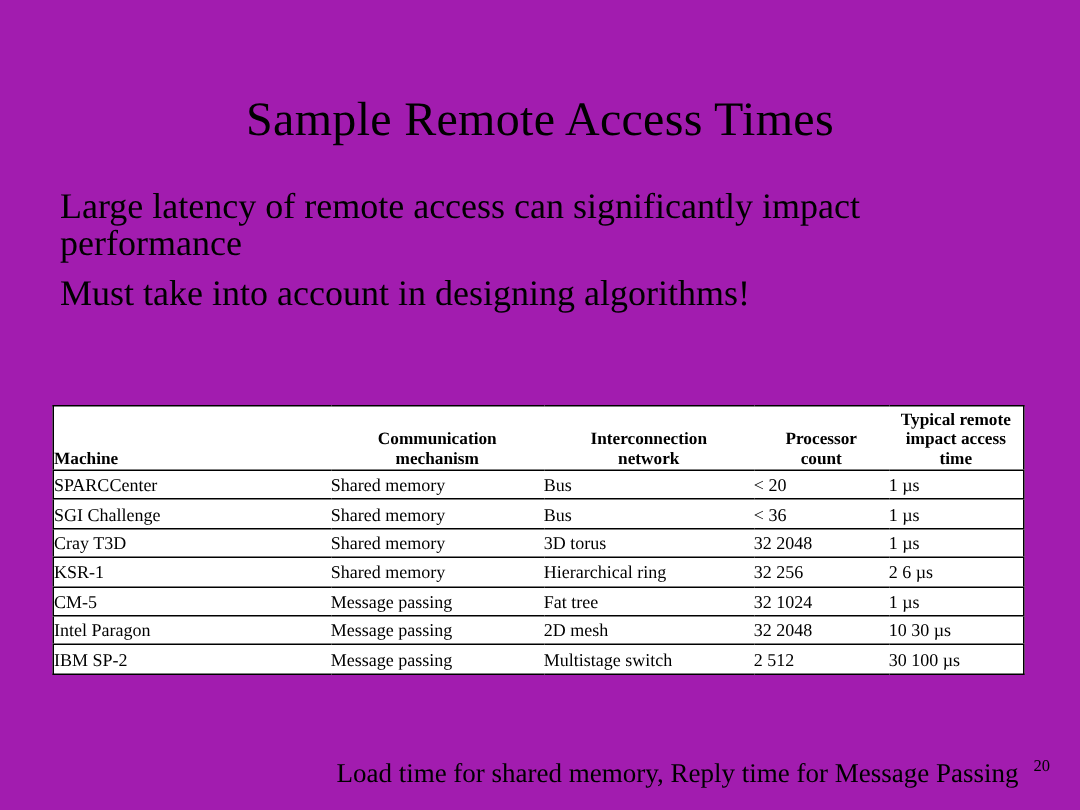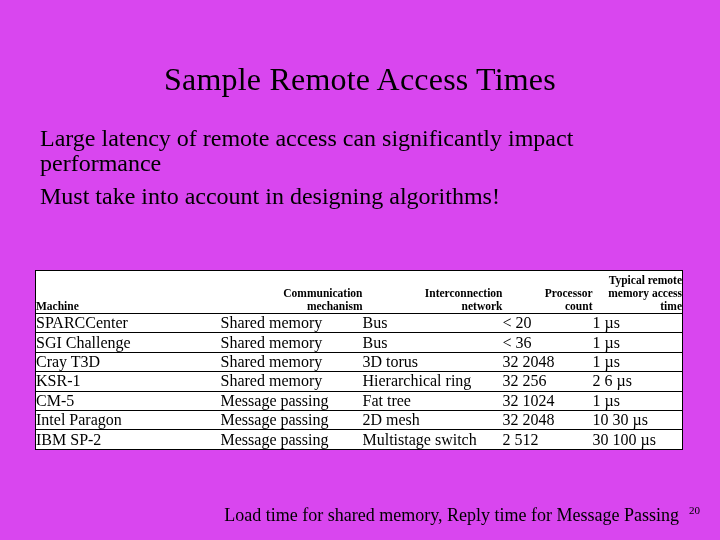--- a/index.html
+++ b/index.html
@@ -12,21 +12,21 @@
     height: 540px;
     overflow: hidden;
     font-family: "Liberation Serif", "DejaVu Serif", serif;
     color: #000000;
     position: relative;
   }
 
   .slide {
     position: absolute;
     inset: 0;
-    background: #d946ef;
+    background: #a21caf;
     text-decoration: underline;
   }
 
   
   .slide-title {
     position: absolute;
     left: 0;
     top: 38px;
     width: 720px;
     text-align: center;
@@ -80,27 +80,27 @@
     border: none;
     height: 42px;
     vertical-align: bottom;
   }
   thead th.h-machine {
     text-align: left;
     padding-left: 7px;
     padding-bottom: 4px;
   }
   thead th.h-center {
-    text-align: right;
+    text-align: center;
     padding-bottom: 4px;
   }
   thead tr { border-bottom: 1.6px solid #000; }
 
   table.remote-table tbody td {
-    font-size: 16px;
+    font-size: 12px;
     line-height: 14px;
     height: 18.4px;
     padding: 0;
     border-top: 1.1px solid #000;
     vertical-align: middle;
     white-space: nowrap;
   }
   tbody tr:first-child td { border-top: none; }
   td.cell-machine {
     text-align: left;
@@ -157,21 +157,21 @@
           <th class="h-center">
             <span>Interconnection</span><br>
             <span>network</span>
           </th>
           <th class="h-center">
             <span>Processor</span><br>
             <span>count</span>
           </th>
           <th class="h-center">
             <span>Typical remote</span><br>
-            <span>memory access time</span>
+            <span>impact access time</span>
           </th>
         </tr>
       </thead>
       <tbody id="table-body">
           <tr>
             <td class="cell-machine">SPARCCenter</td>
             <td class="cell-center">Shared memory</td>
             <td class="cell-center">Bus</td>
             <td class="cell-center">&lt; 20</td>
             <td class="cell-center">1 µs</td>

